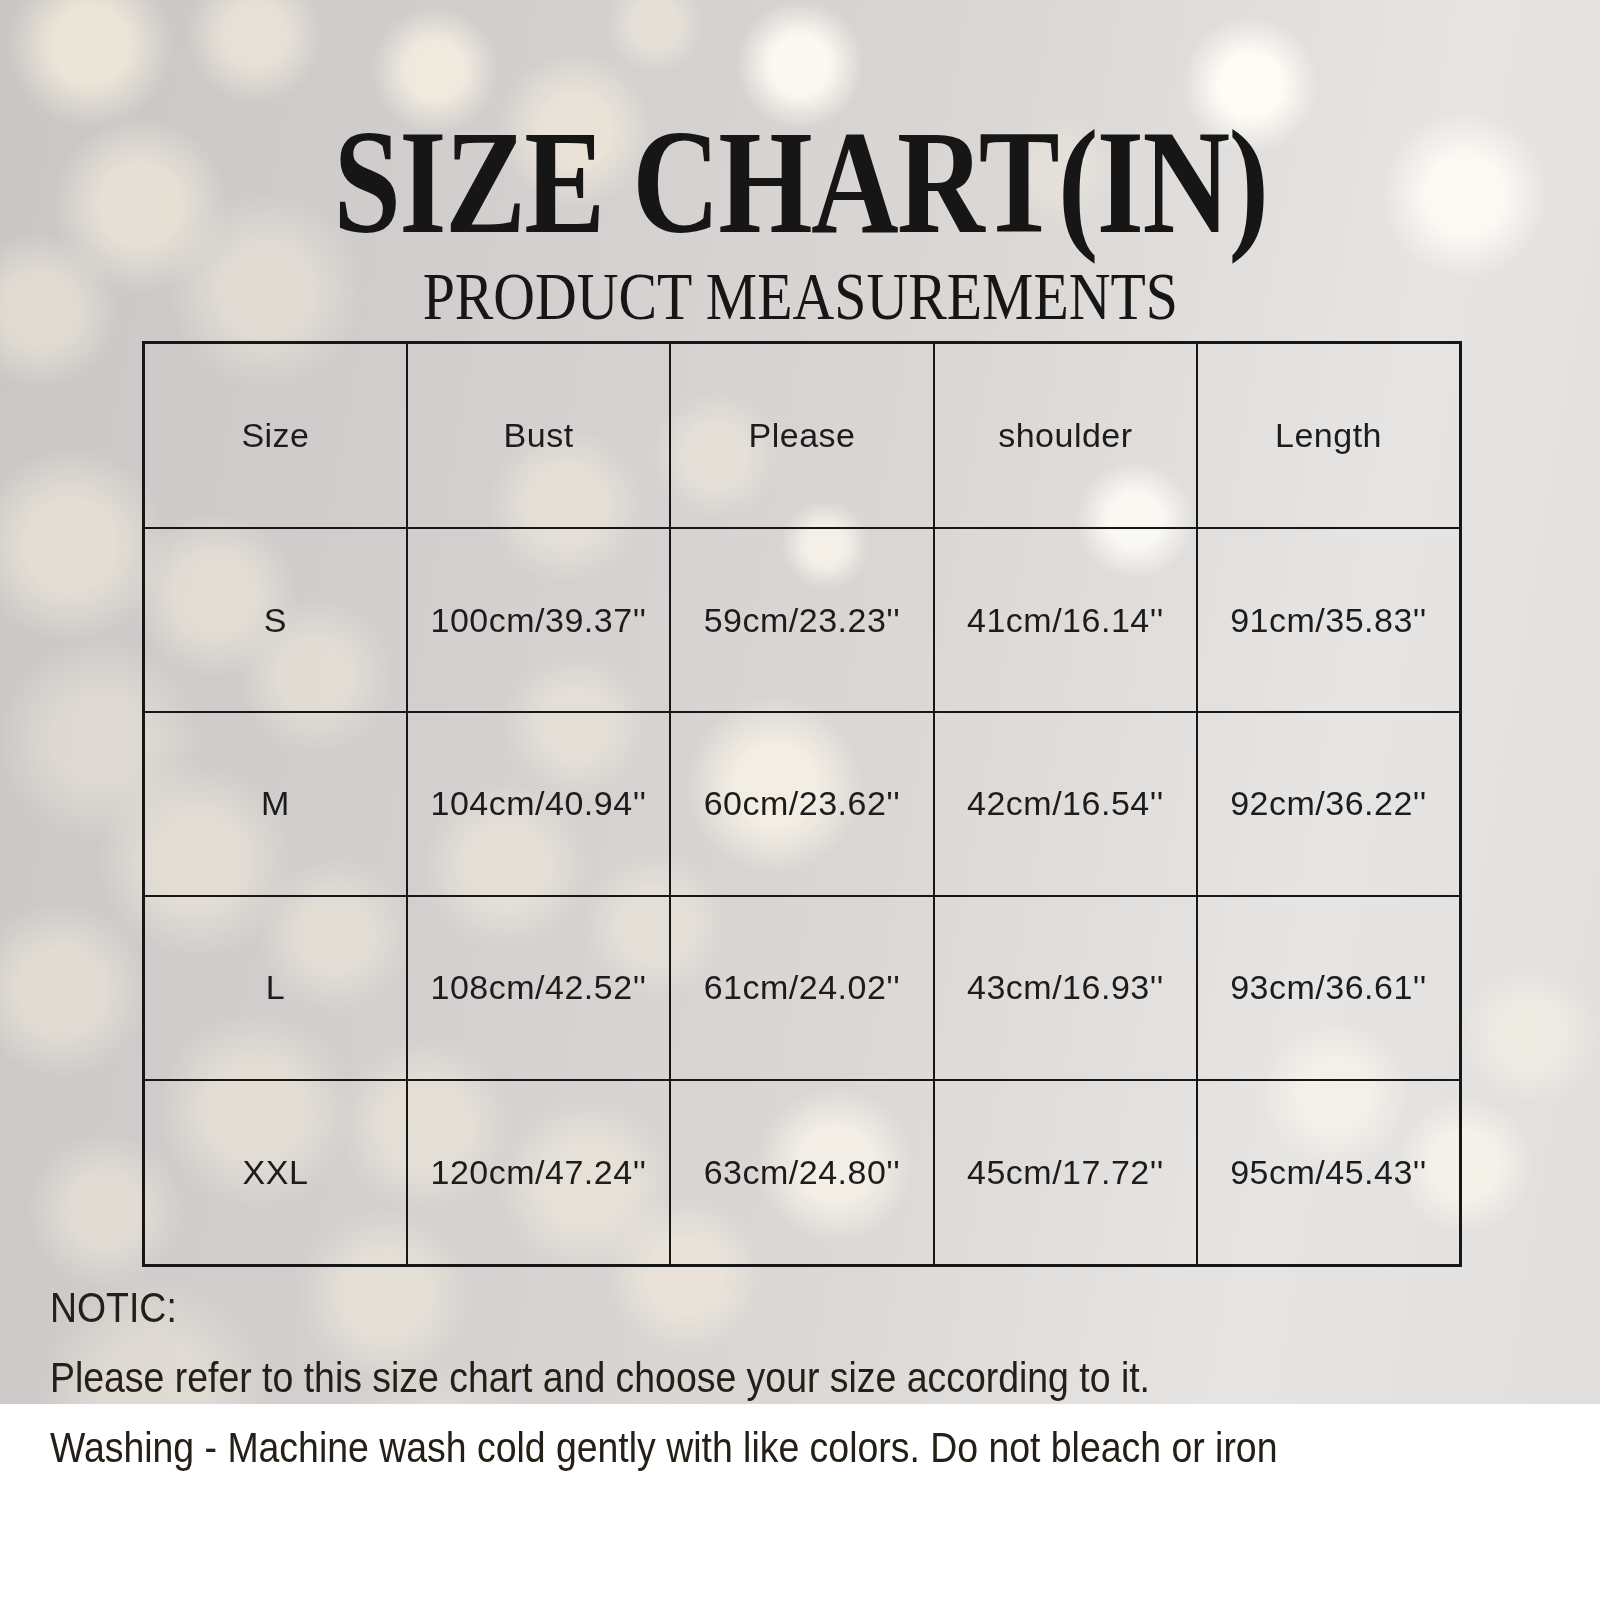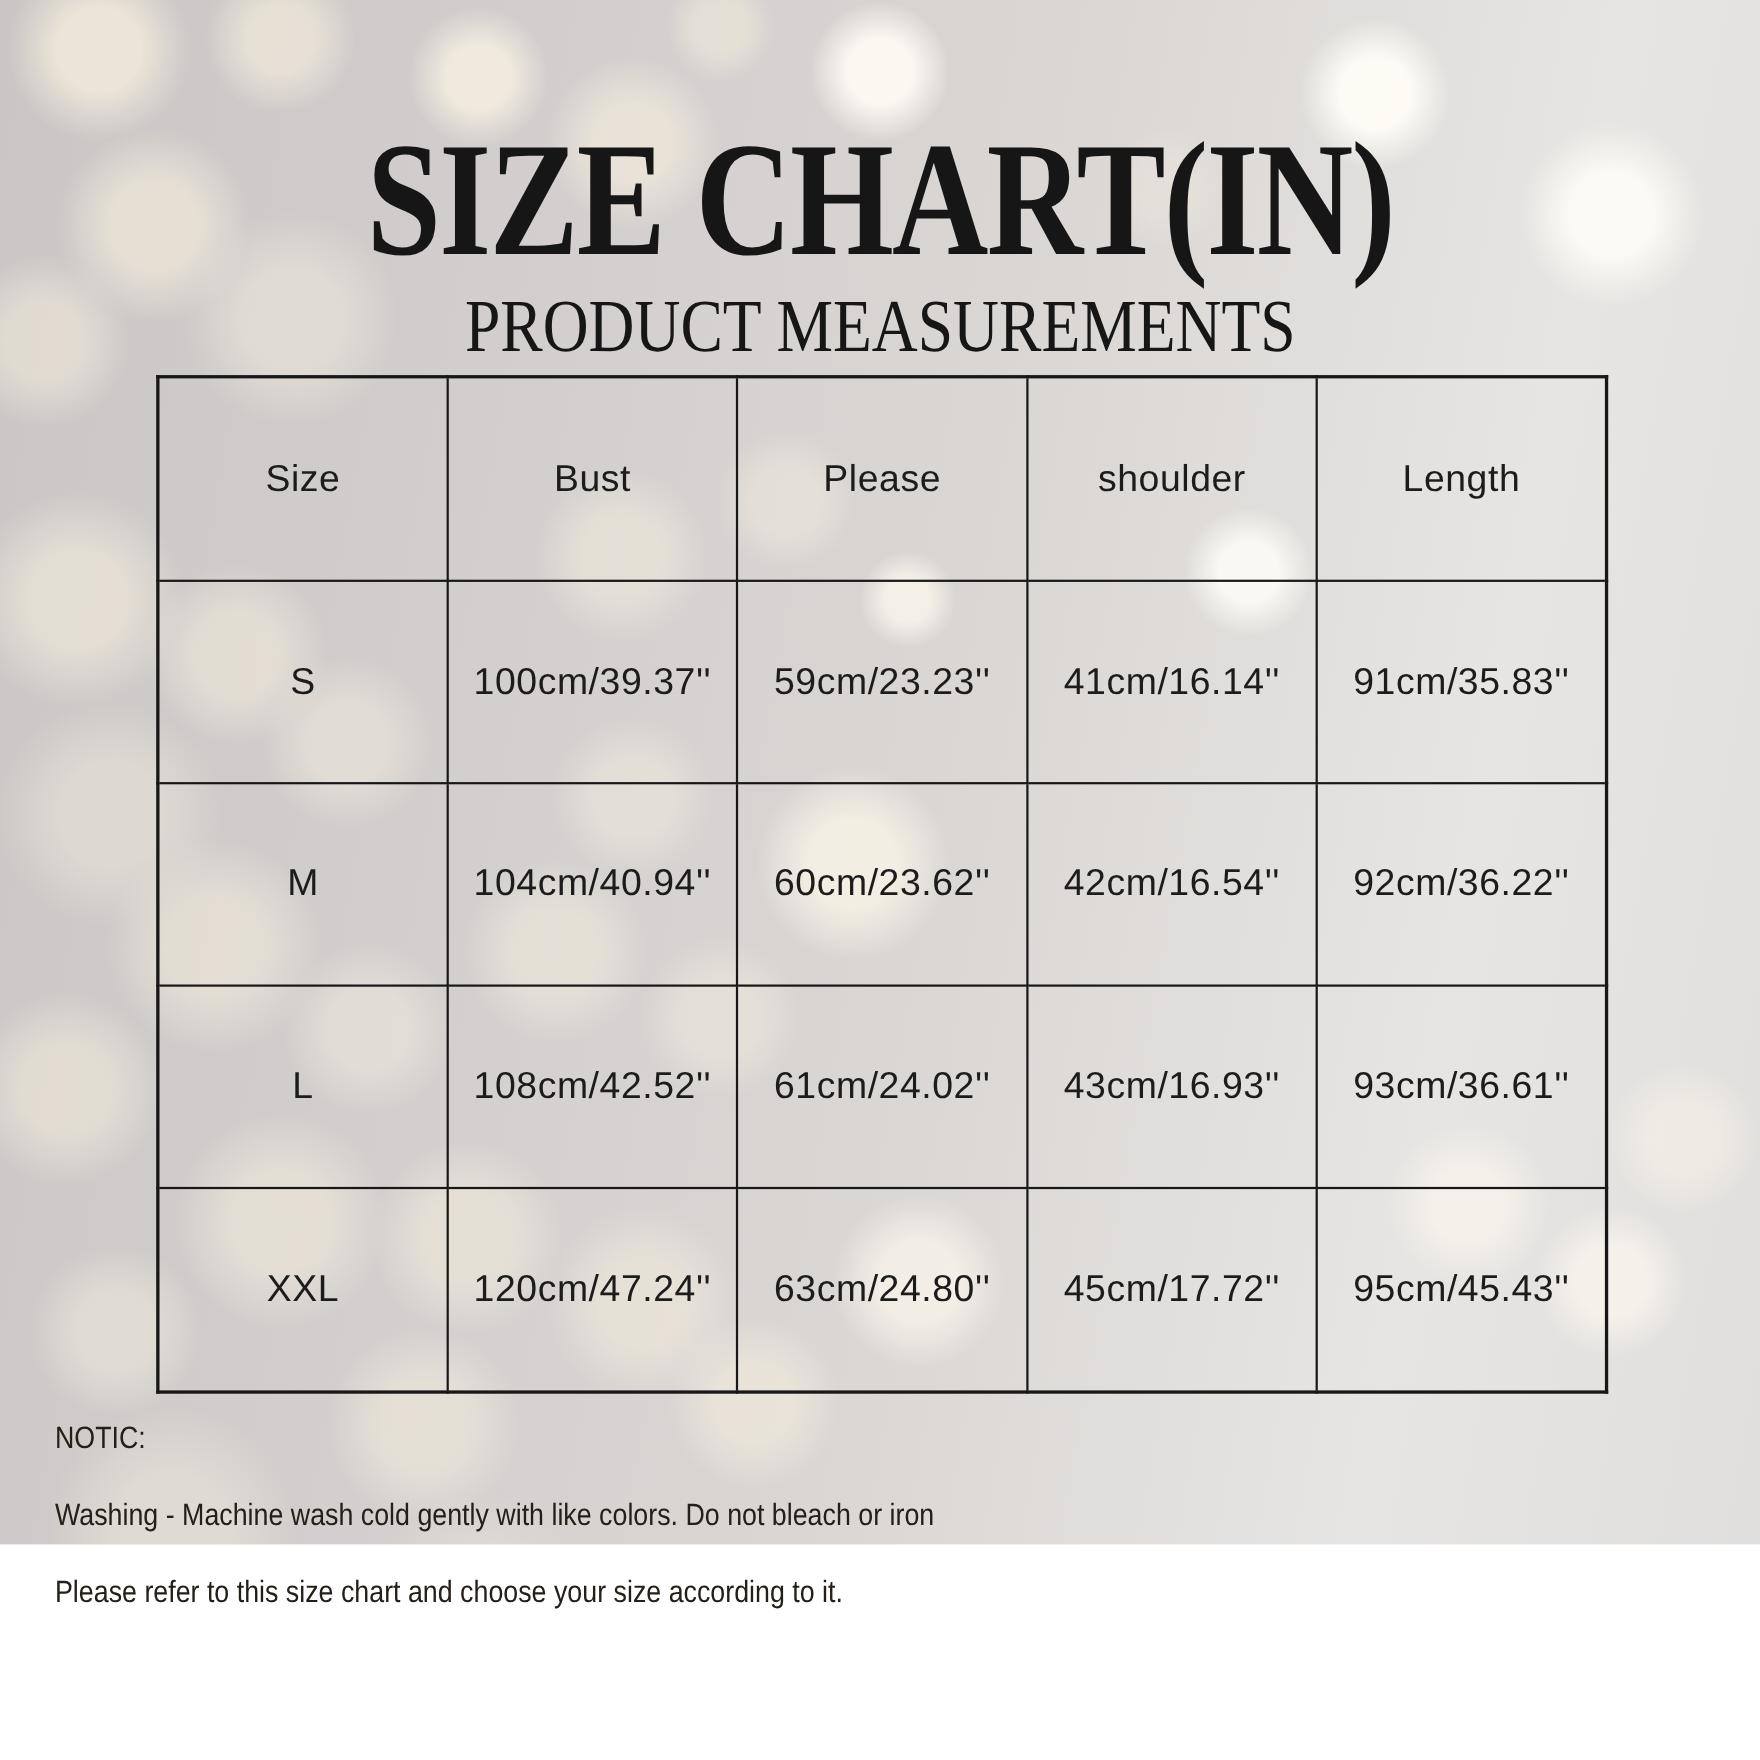--- a/index.html
+++ b/index.html
@@ -105,21 +105,21 @@
     font-size: 34px;
     color: #1c1c1c;
     padding: 0;
     letter-spacing: 0.5px;
   }
   
   .notes {
     position: absolute;
     left: 50px; top: 1272px;
     color: #242018;
-    font-size: 28px;
+    font-size: 43px;
     font-weight: 400;
   }
   .note-line {
     height: 70px;
     line-height: 70px;
     white-space: nowrap;
   }
   .note-line > span {
     display: inline-block;
     transform: scaleX(0.87);
@@ -177,19 +177,19 @@
         <td>95cm/45.43''</td>
       </tr>
     </tbody>
   </table>
 
   <div class="notes">
     <div class="note-line">
       <span>NOTIC:</span>
     </div>
     <div class="note-line">
-      <span>Washing - Machine wash cold gently with like colors. Do not bleach or iron</span>
+      <span>Please refer to this size chart and choose your size according to it.</span>
     </div>
     <div class="note-line">
-      <span>Please refer to this size chart and choose your size according to it.</span>
+      <span>Washing - Machine wash cold gently with like colors. Do not bleach or iron</span>
     </div>
   </div>
 </div>
 
 </body></html>

